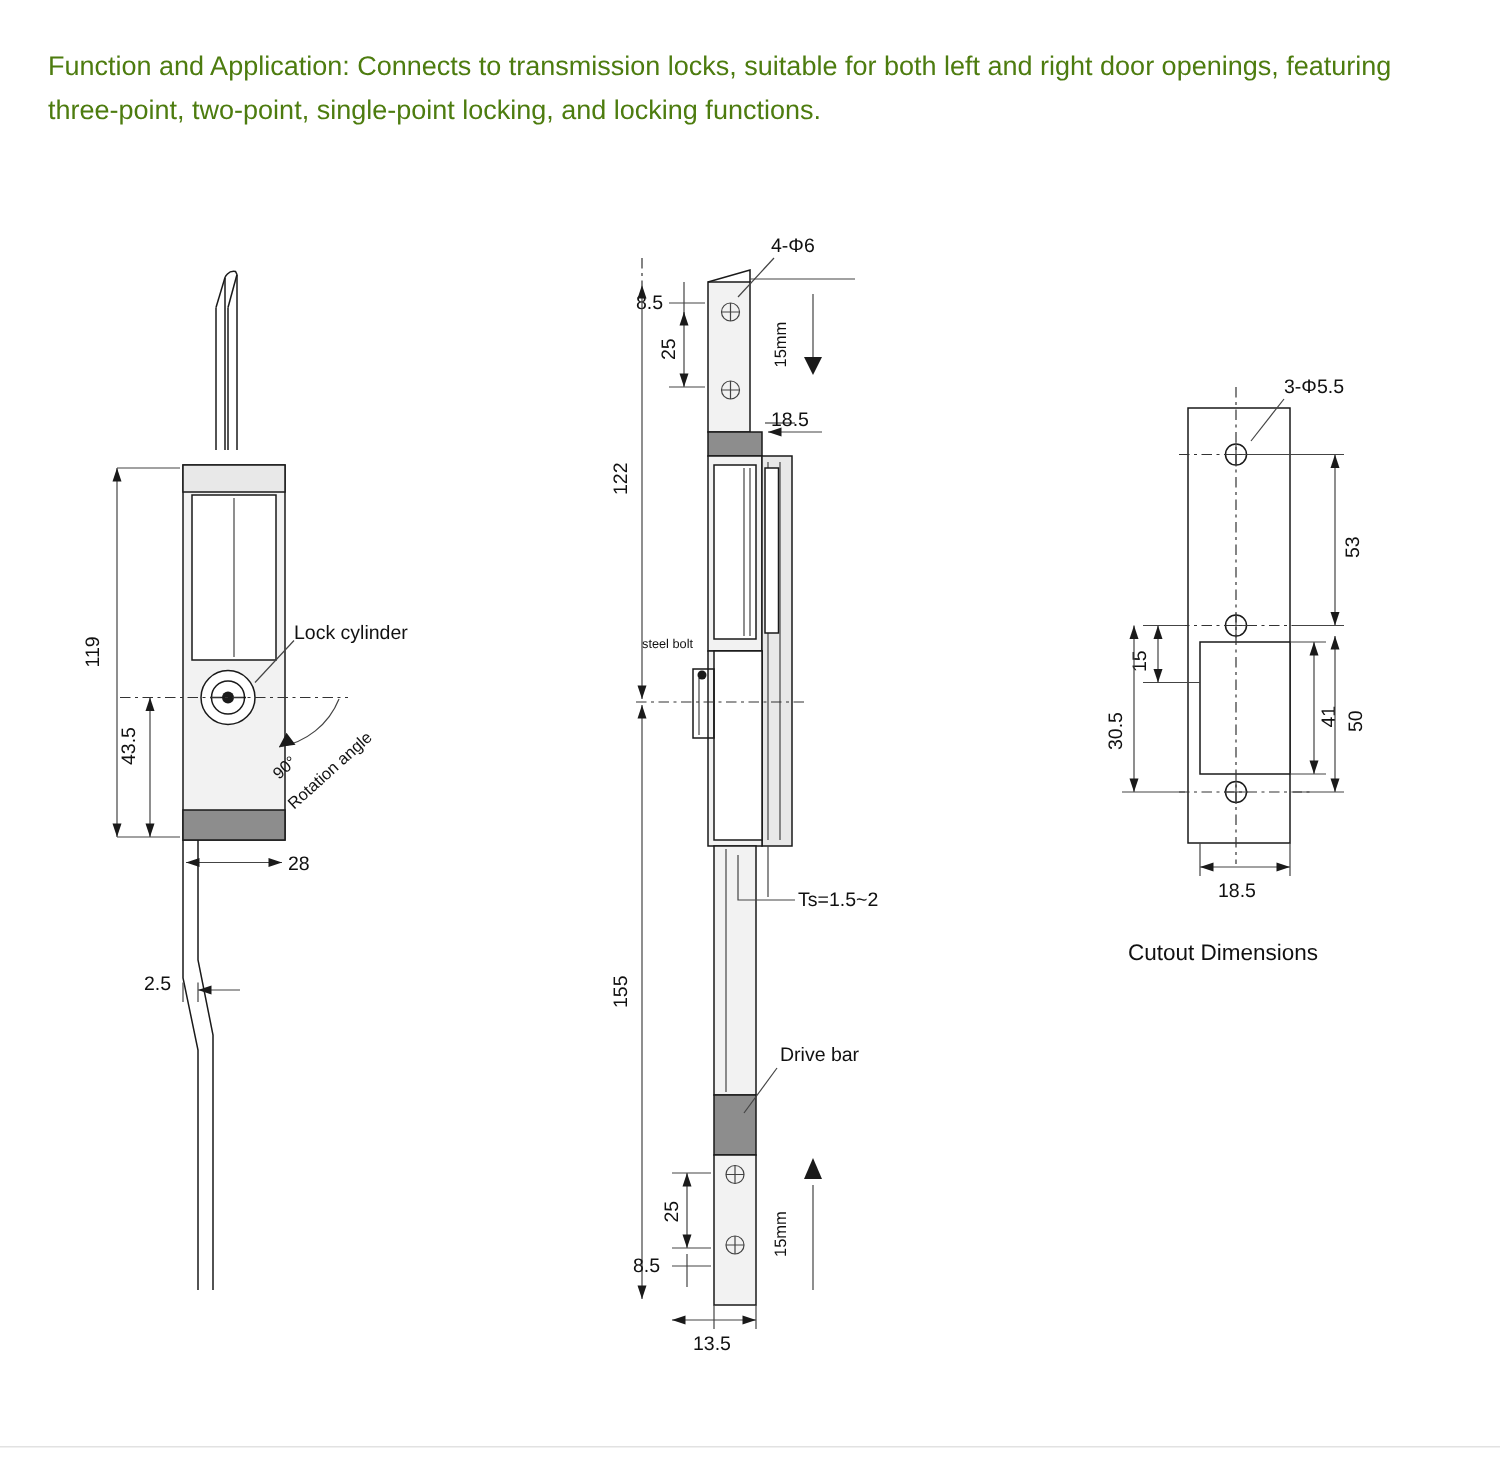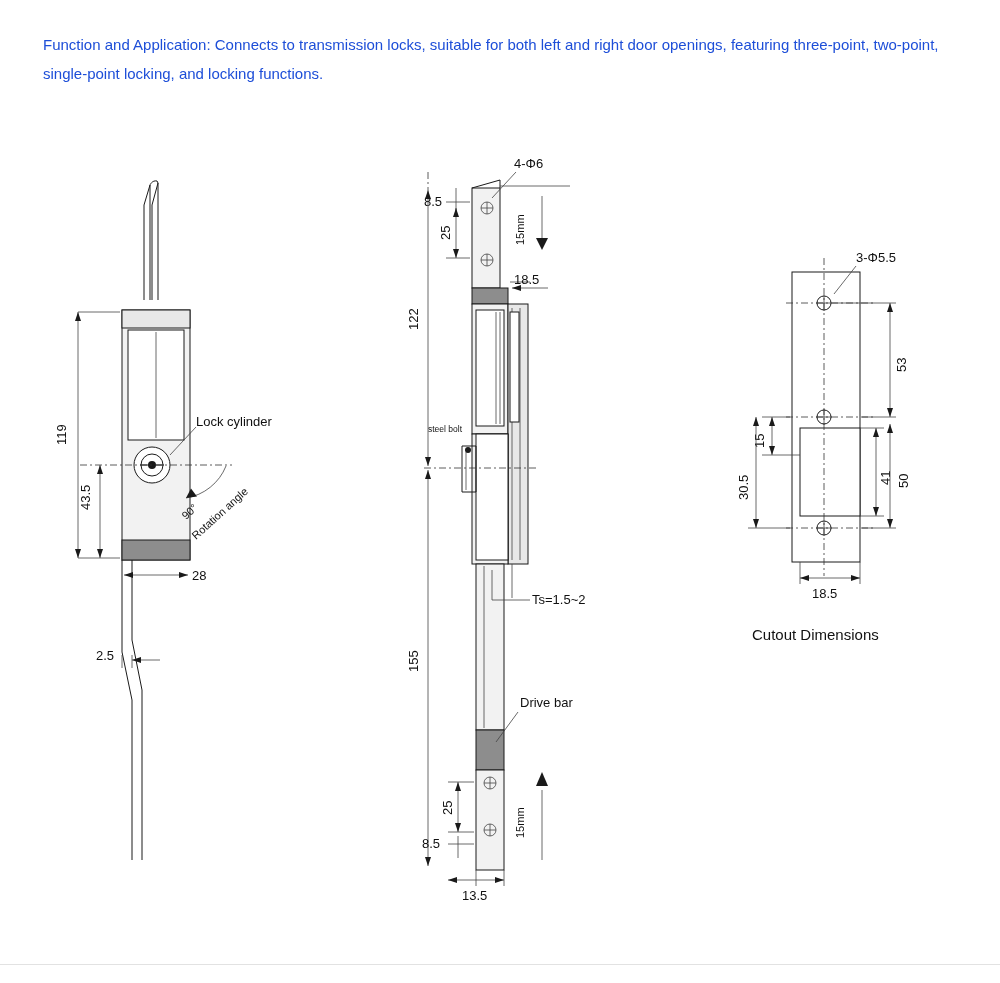--- a/index.html
+++ b/index.html
@@ -13,26 +13,26 @@
   }
   #page {
     position: relative;
     width: 1000px;
     height: 983px;
     background: #ffffff;
     overflow: hidden;
   }
   .desc {
     position: absolute;
-    left: 43px;
+    left: 32px;
     top: 30px;
     width: 900px;
-    font-size: 15px;
+    font-size: 18px;
     line-height: 29px;
-    color: #1d4ed8;
+    color: #4d7c0f;
   }
   .bottom-rule {
     position: absolute;
     left: 0;
     bottom: 18px;
     width: 1000px;
     height: 1px;
     background: #e2e2e2;
   }
   svg.fig {

